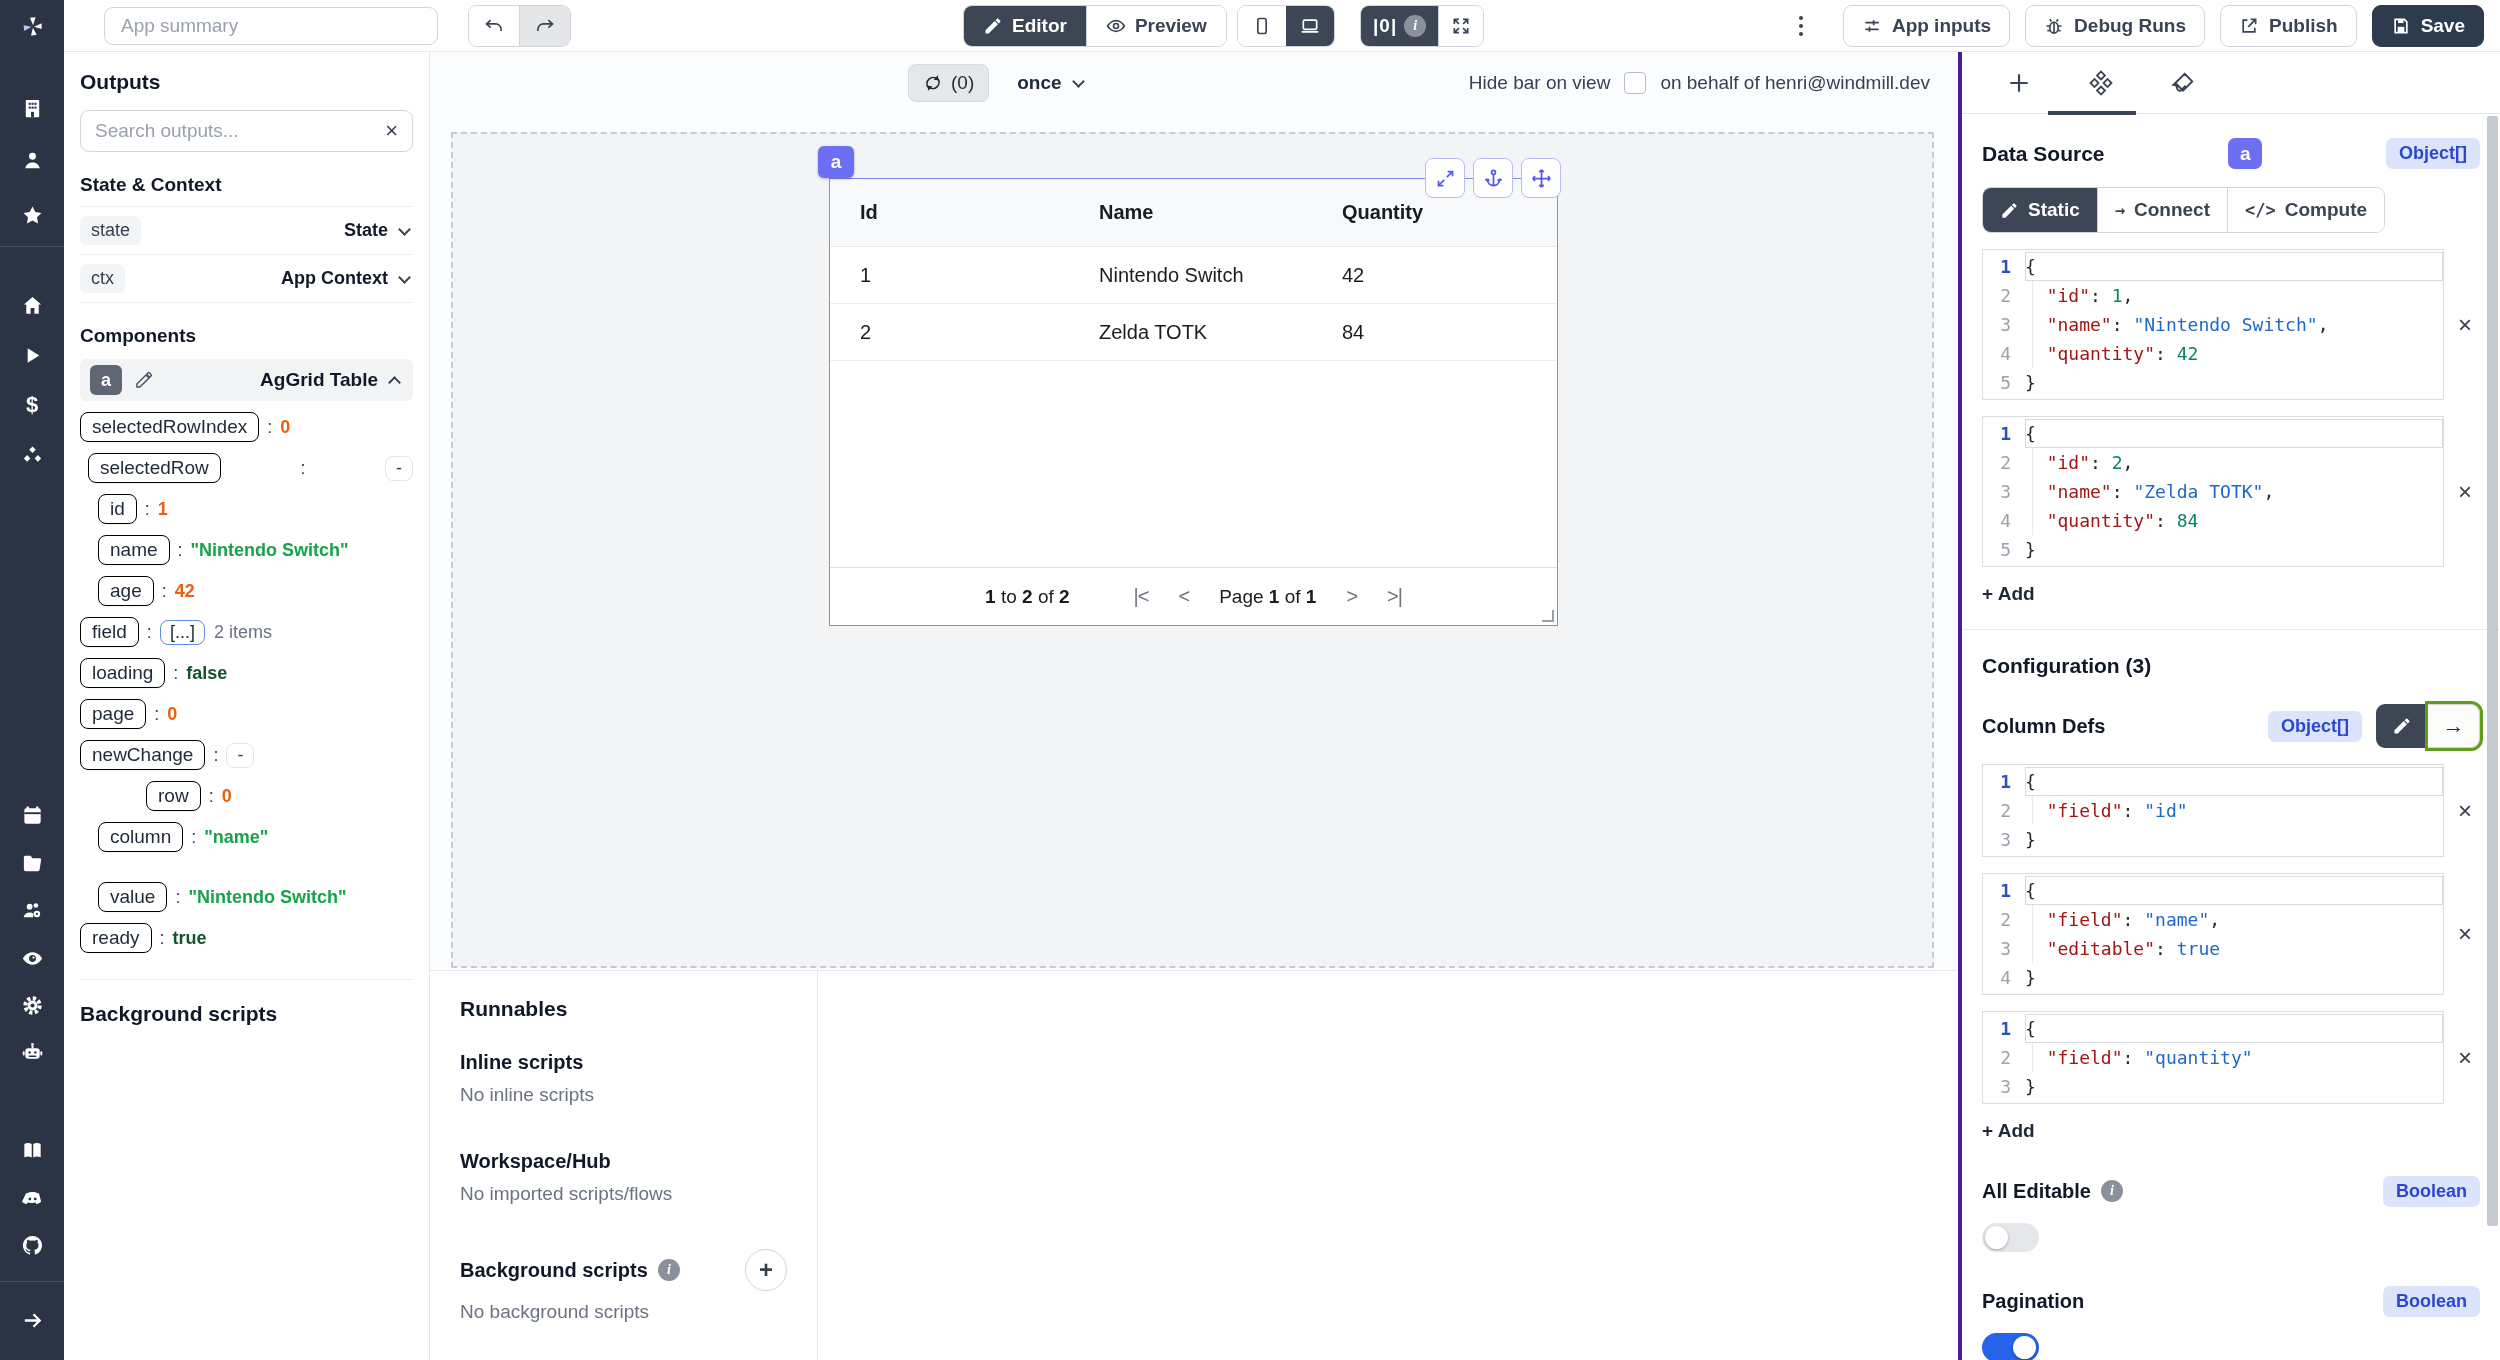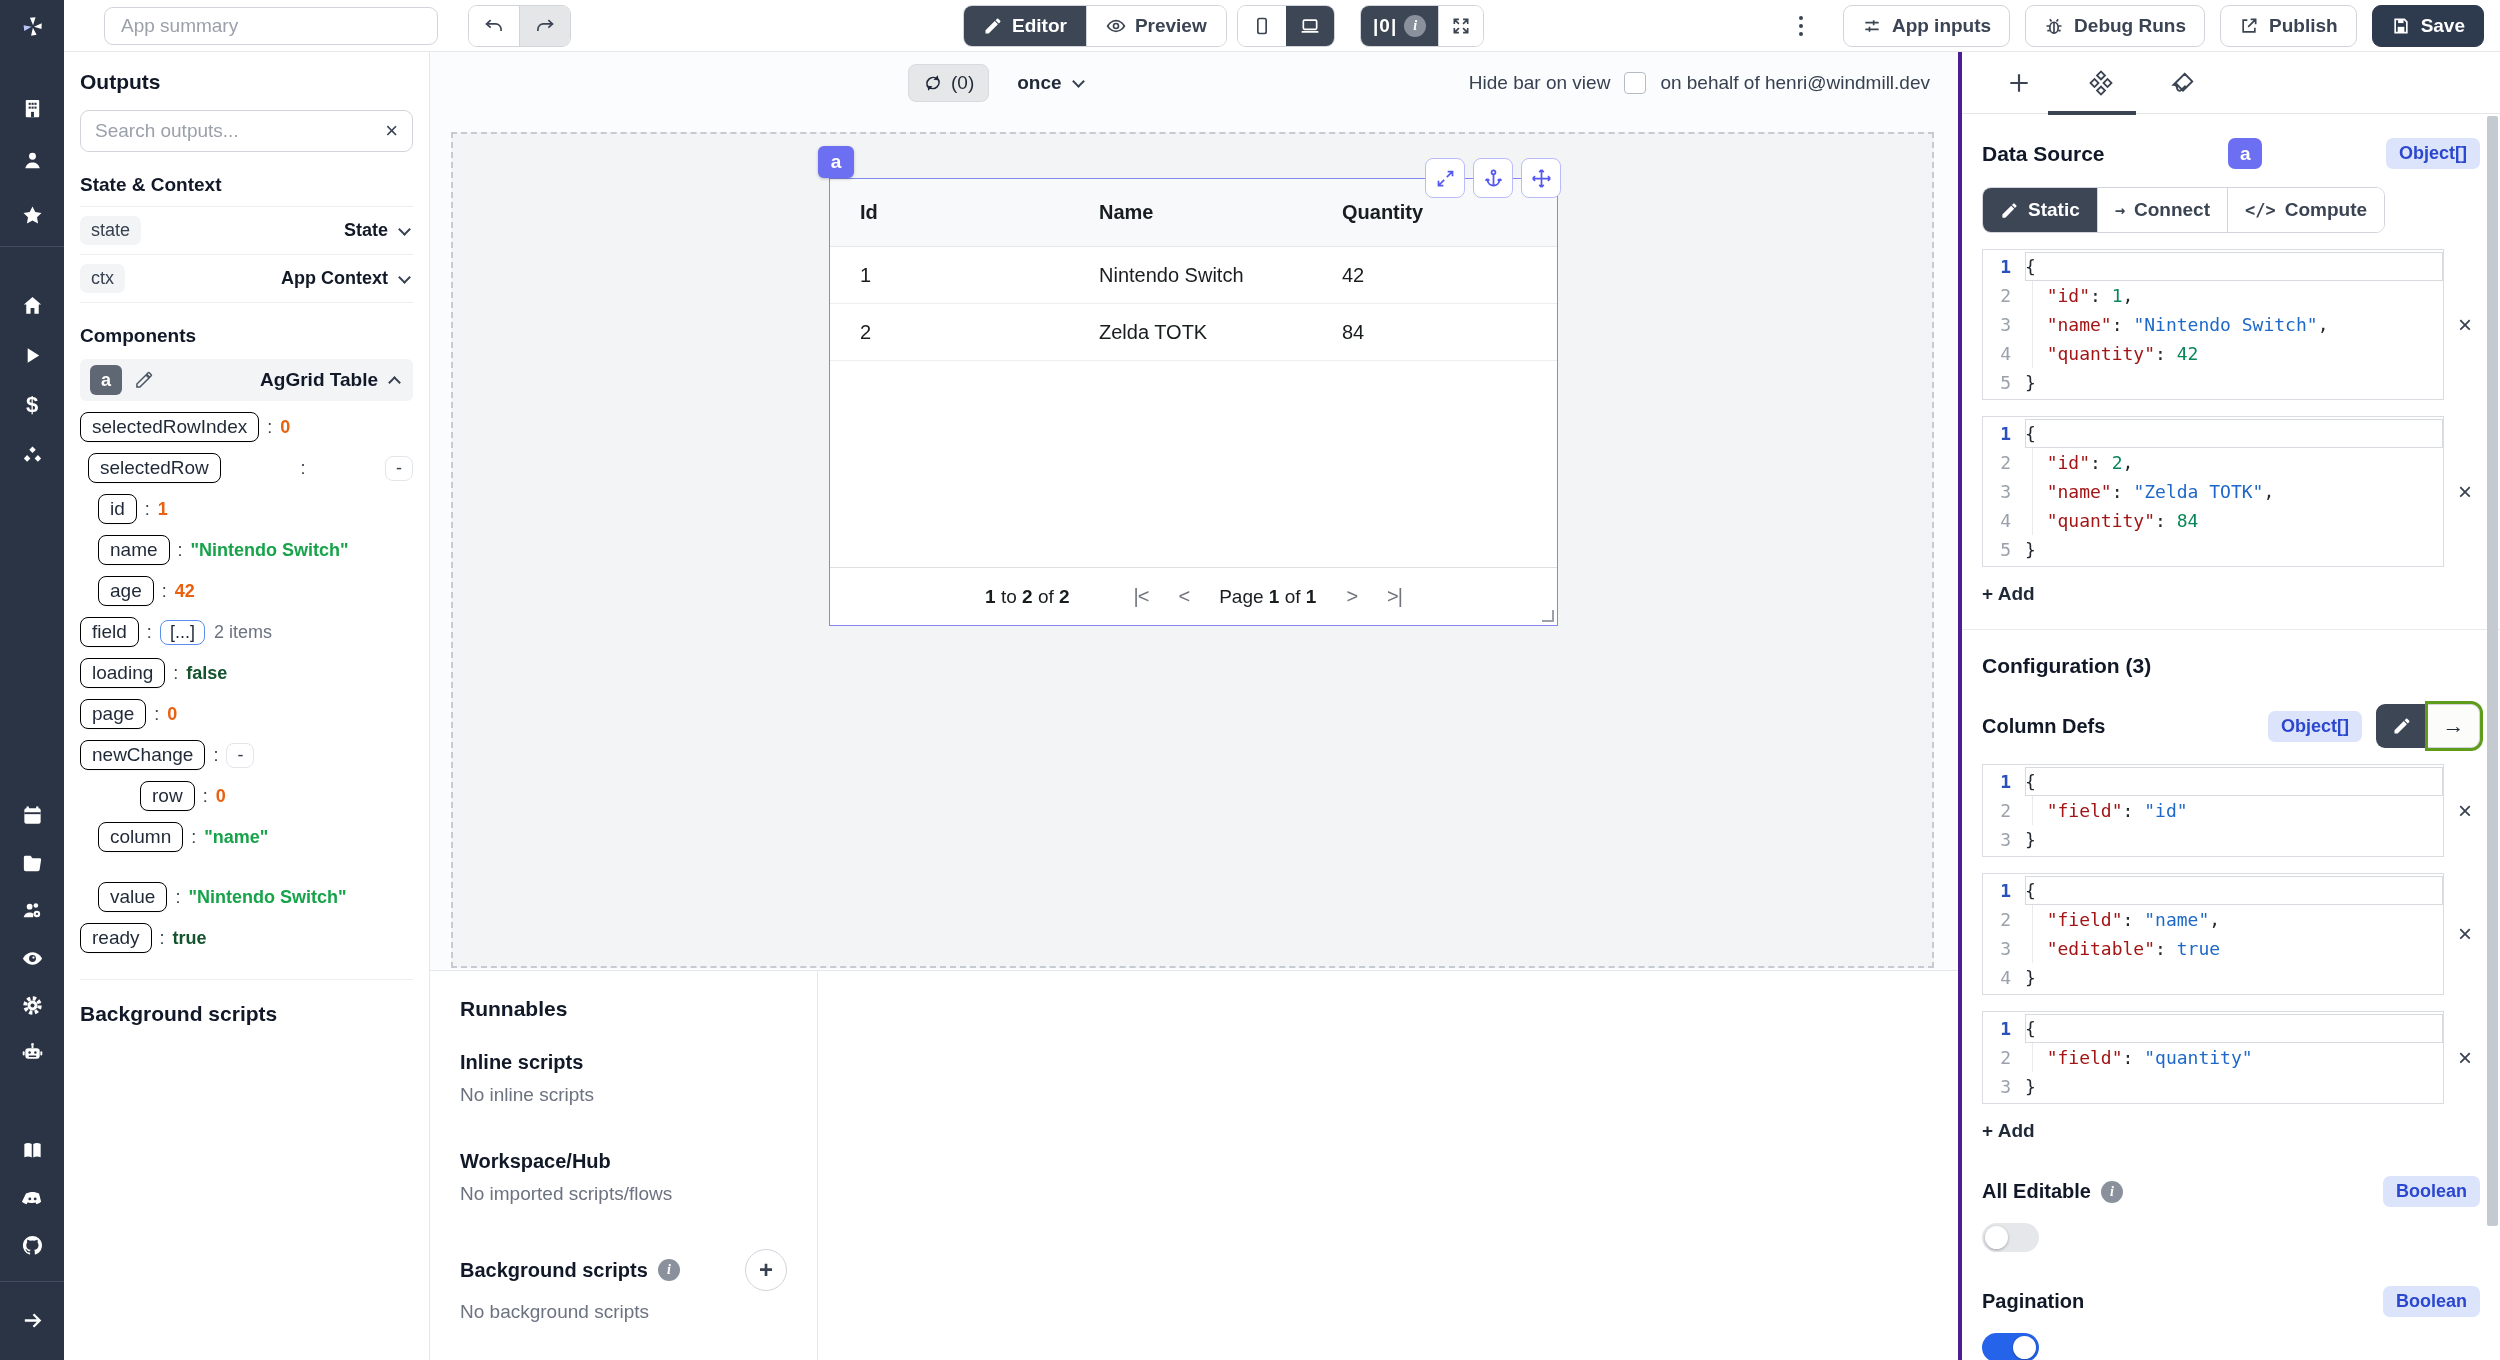--- a/index.html
+++ b/index.html
@@ -129,21 +129,21 @@
   .cfg-title { margin-top:24px; font-size:21px; font-weight:800; color:#111827; }
   .coldefs-row { margin-top:26px; display:flex; align-items:center; }
   .coldefs-row .rlabel { font-size:20px; font-weight:700; color:#111827; }
   .coldefs-right { margin-left:auto; display:flex; align-items:center; gap:14px; }
   .editpair { display:flex; }
   .ep-btn { width:52px; height:44px; display:flex; align-items:center; justify-content:center; cursor:pointer; }
   .ep-btn.darkb { background:#3d4654; color:#fff; border-radius:9px 0 0 9px; }
   .ep-btn.lightb { background:#fcfdfb; color:#1f2937; border:1px solid #d1d5db; border-left:none; border-radius:0 9px 9px 0; outline:3px solid #5f9c1c; outline-offset:0px; font-size:22px; }
   .ep-btn svg { width:20px; height:20px; }
   .prop-row { margin-top:34px; display:flex; align-items:center; }
-  .prop-row .rlabel { font-size:20px; font-weight:700; color:#111827; display:flex; align-items:center; gap:10px; }
+  .prop-row .rlabel { font-size:20px; font-weight:700; color:#111827; display:flex; align-items:flex-start; gap:10px; }
   .prop-row .type-badge { margin-left:auto; }
   .switch { margin-top:16px; width:57px; height:29px; border-radius:15px; background:#e5e7eb; position:relative; cursor:pointer; }
   .switch .knob { position:absolute; left:3px; top:3px; width:23px; height:23px; border-radius:50%; background:#fff; box-shadow:0 1px 3px rgba(0,0,0,.3); }
   .switch.on { background:#2563eb; }
   .switch.on .knob { left:auto; right:3px; }
 </style>
 </head>
 <body>
 
 <div id="app">
@@ -440,21 +440,21 @@
         <div class="orow" style="margin-left: 0px;">
           <span class="okey">page</span>
           <span class="ocolon">:</span>
           <span class="oval num">0</span>
         </div>
         <div class="orow" style="margin-left: 0px;">
           <span class="okey">newChange</span>
           <span class="ocolon">:</span>
           <span class="obadge">-</span>
         </div>
-        <div class="orow" style="margin-left: 18px; padding-left: 42px;">
+        <div class="orow" style="margin-left: 24px; padding-left: 42px;">
           <span class="okey">row</span>
           <span class="ocolon">:</span>
           <span class="oval num">0</span>
         </div>
         <div class="orow" style="margin-left: 18px;">
           <span class="okey">column</span>
           <span class="ocolon">:</span>
           <span class="oval str">"name"</span>
         </div>
         <div class="orow" style="margin-left: 18px; margin-top: 30px;">

